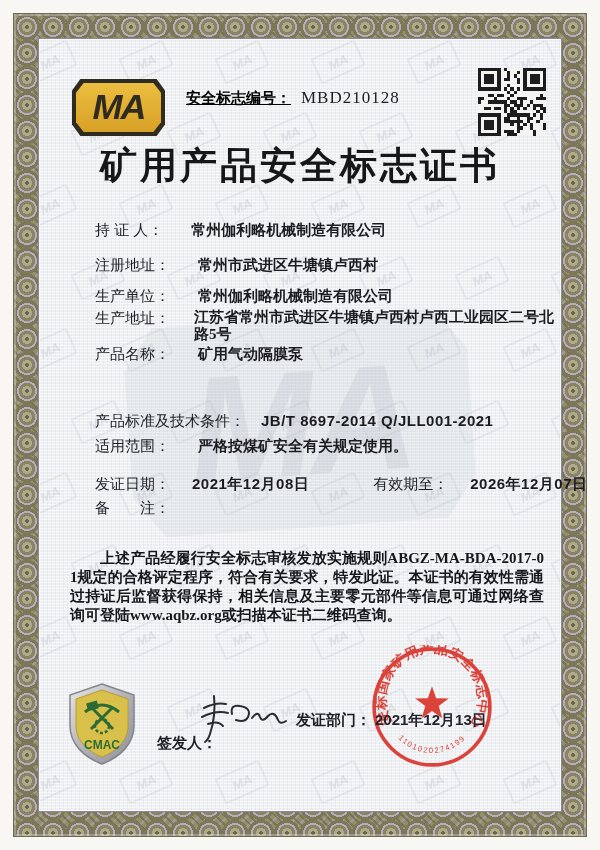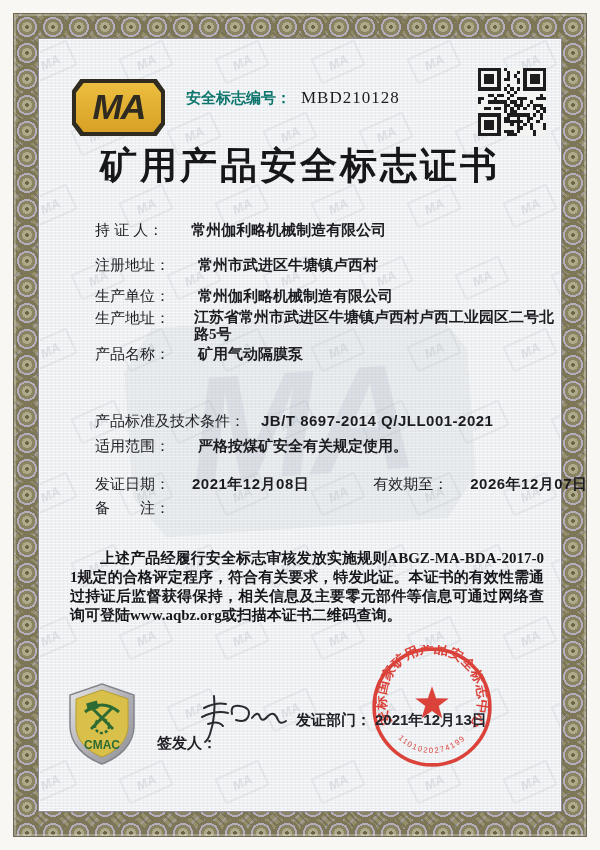--- a/index.html
+++ b/index.html
@@ -34,21 +34,21 @@
 
   
   .ma-badge{position:absolute;left:72px;top:79px;width:93px;height:57px;
     clip-path:polygon(9% 0,91% 0,100% 20%,100% 80%,91% 100%,9% 100%,0 80%,0 20%);background:#2f2b21;}
   .ma-badge-inner{position:absolute;left:4px;top:4px;right:4px;bottom:4px;
     clip-path:polygon(9% 0,91% 0,100% 20%,100% 80%,91% 100%,9% 100%,0 80%,0 20%);
     background:linear-gradient(180deg,#ecbe40,#d7a125);display:flex;align-items:center;justify-content:center;}
   .ma-badge-inner span{font:italic 800 36px "Liberation Sans",sans-serif;color:#2f2b21;letter-spacing:-2px;transform:scaleY(.95);}
 
   .serial-row{position:absolute;left:186px;top:88px;display:flex;align-items:baseline;}
-  .serial-label{font:600 15px "Liberation Sans",sans-serif;color:#0f766e;white-space:pre;}
+  .serial-label{font:600 15px "Liberation Sans",sans-serif;color:#000000;white-space:pre;text-decoration:underline;}
   .serial-value{margin-left:10px;font:400 17px "Liberation Serif",serif;color:#1d1d22;letter-spacing:1px;text-align:right;}
 
   .qr{position:absolute;left:478px;top:68px;width:68px;height:68px;background:#f4f4f2;}
 
   .title{position:absolute;left:0;top:141px;width:100%;text-align:center;
     font:700 37px "Liberation Serif",serif;color:#17171a;letter-spacing:3px;}
 
   
   .row{position:absolute;left:95px;display:flex;align-items:flex-start;}
   .lab{font:500 15px "Liberation Sans",sans-serif;color:#1d1d22;white-space:pre;flex:none;}

